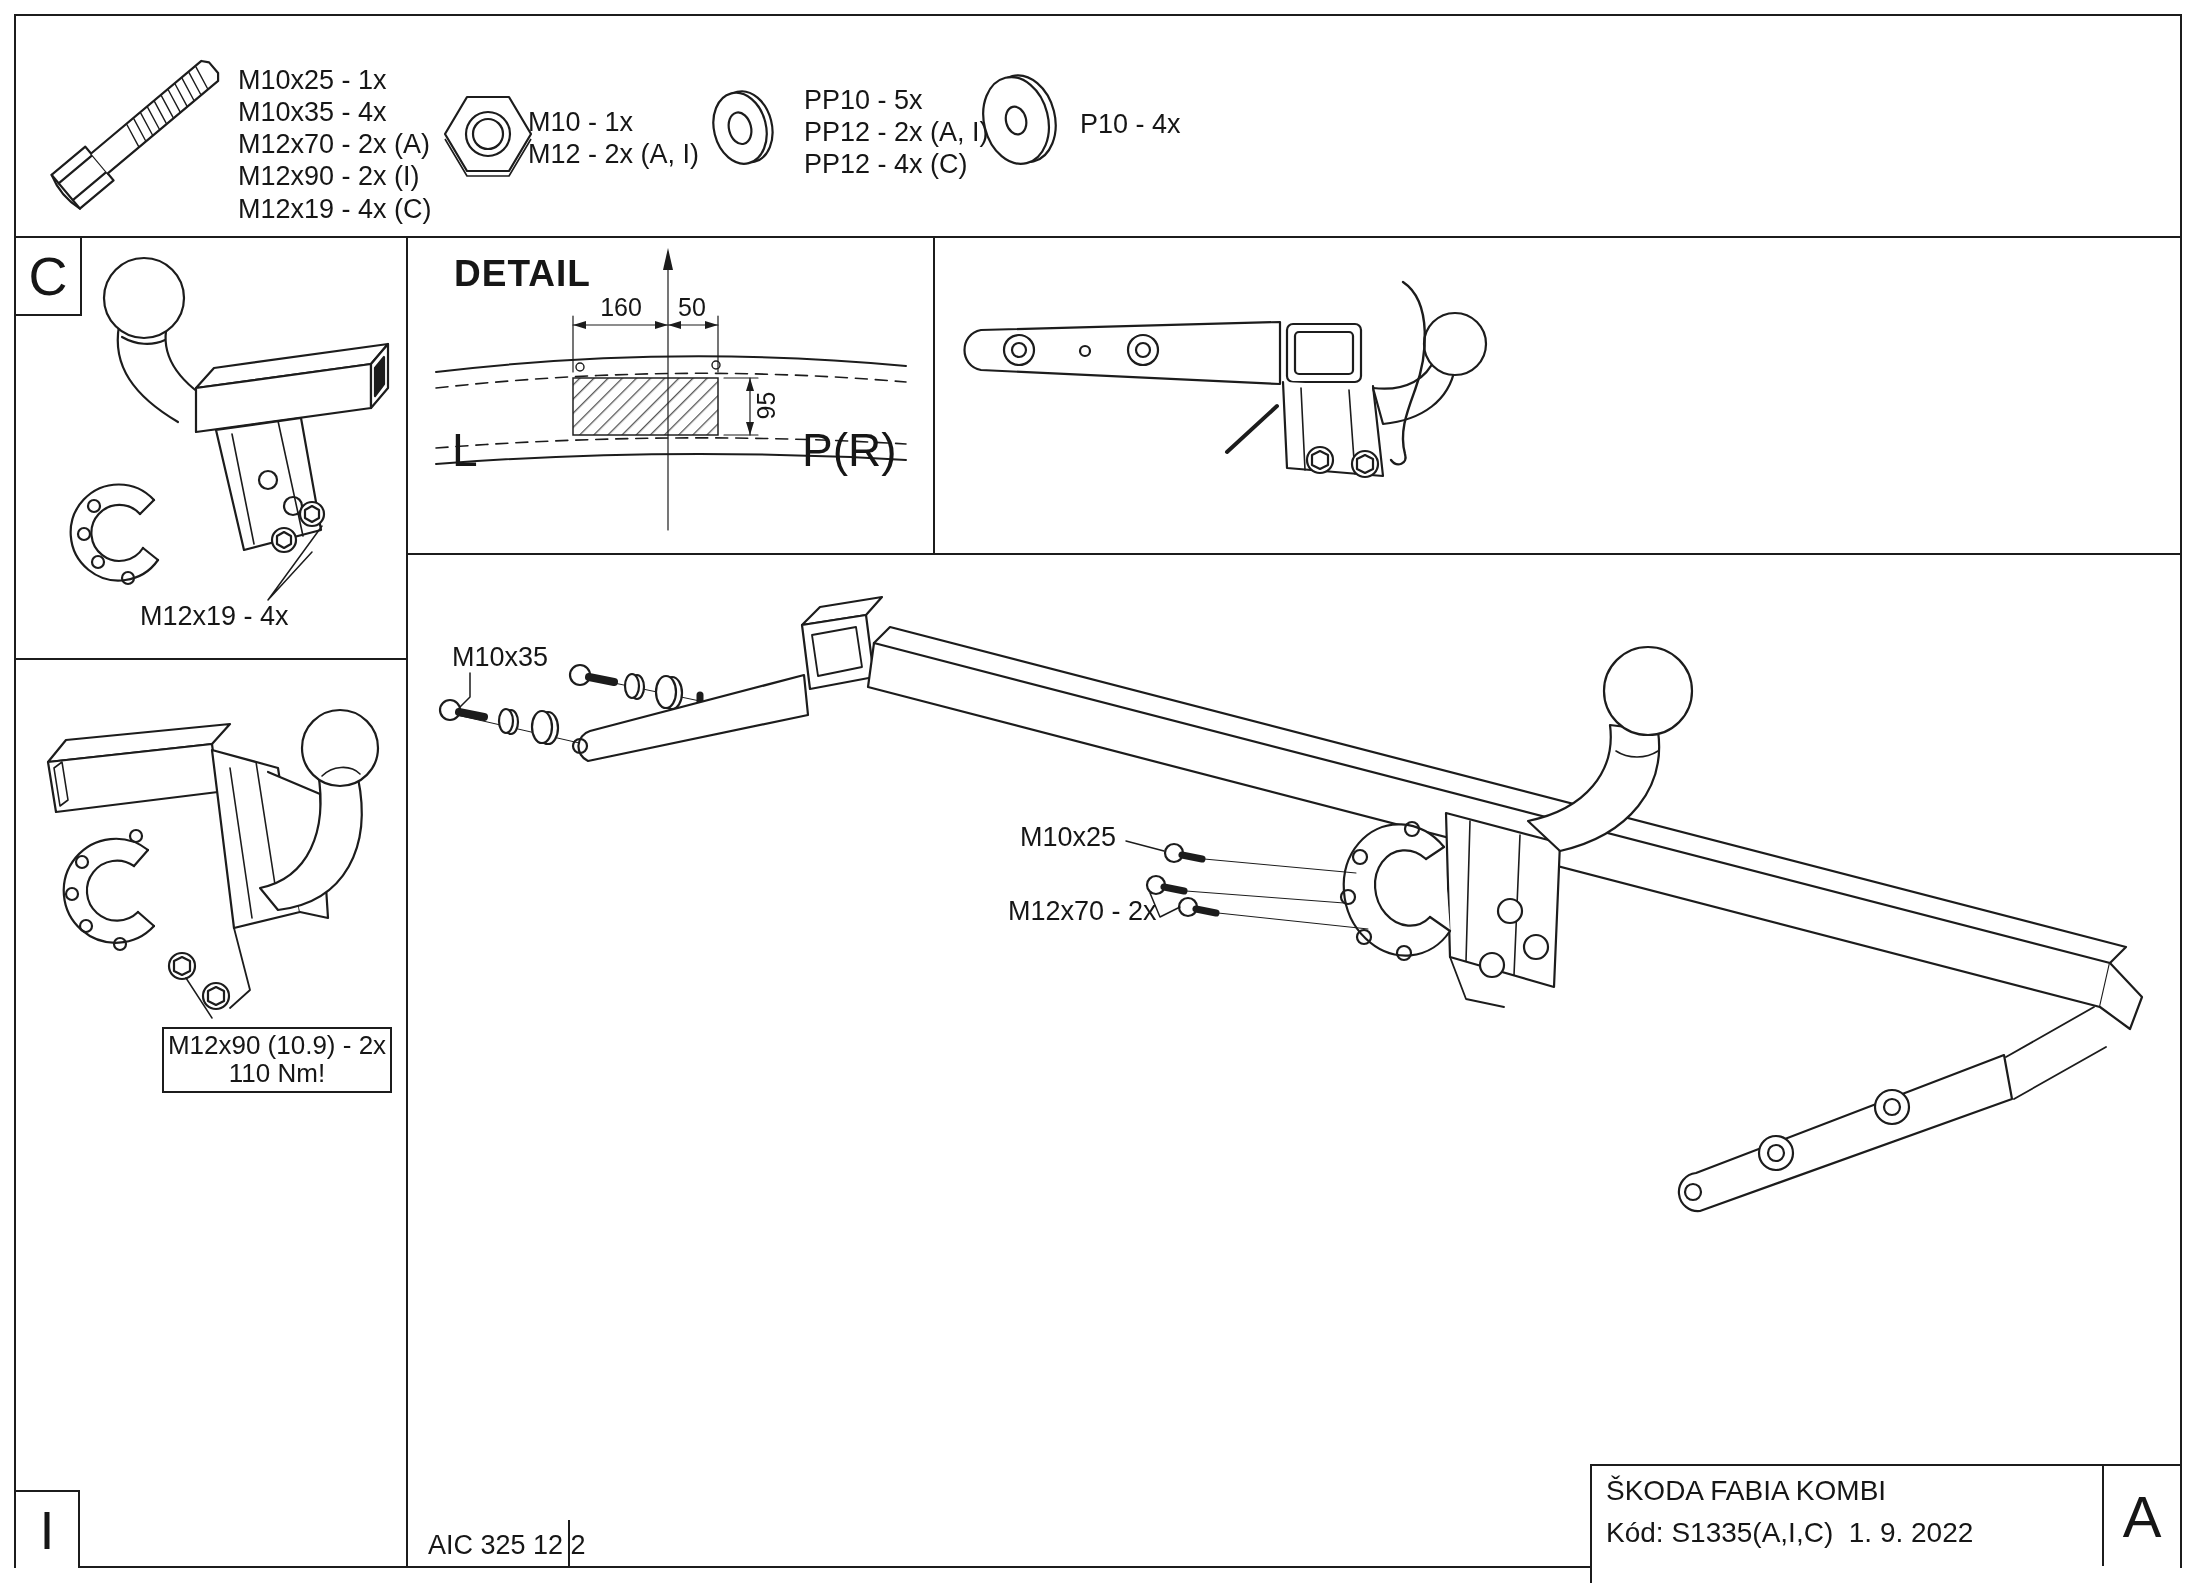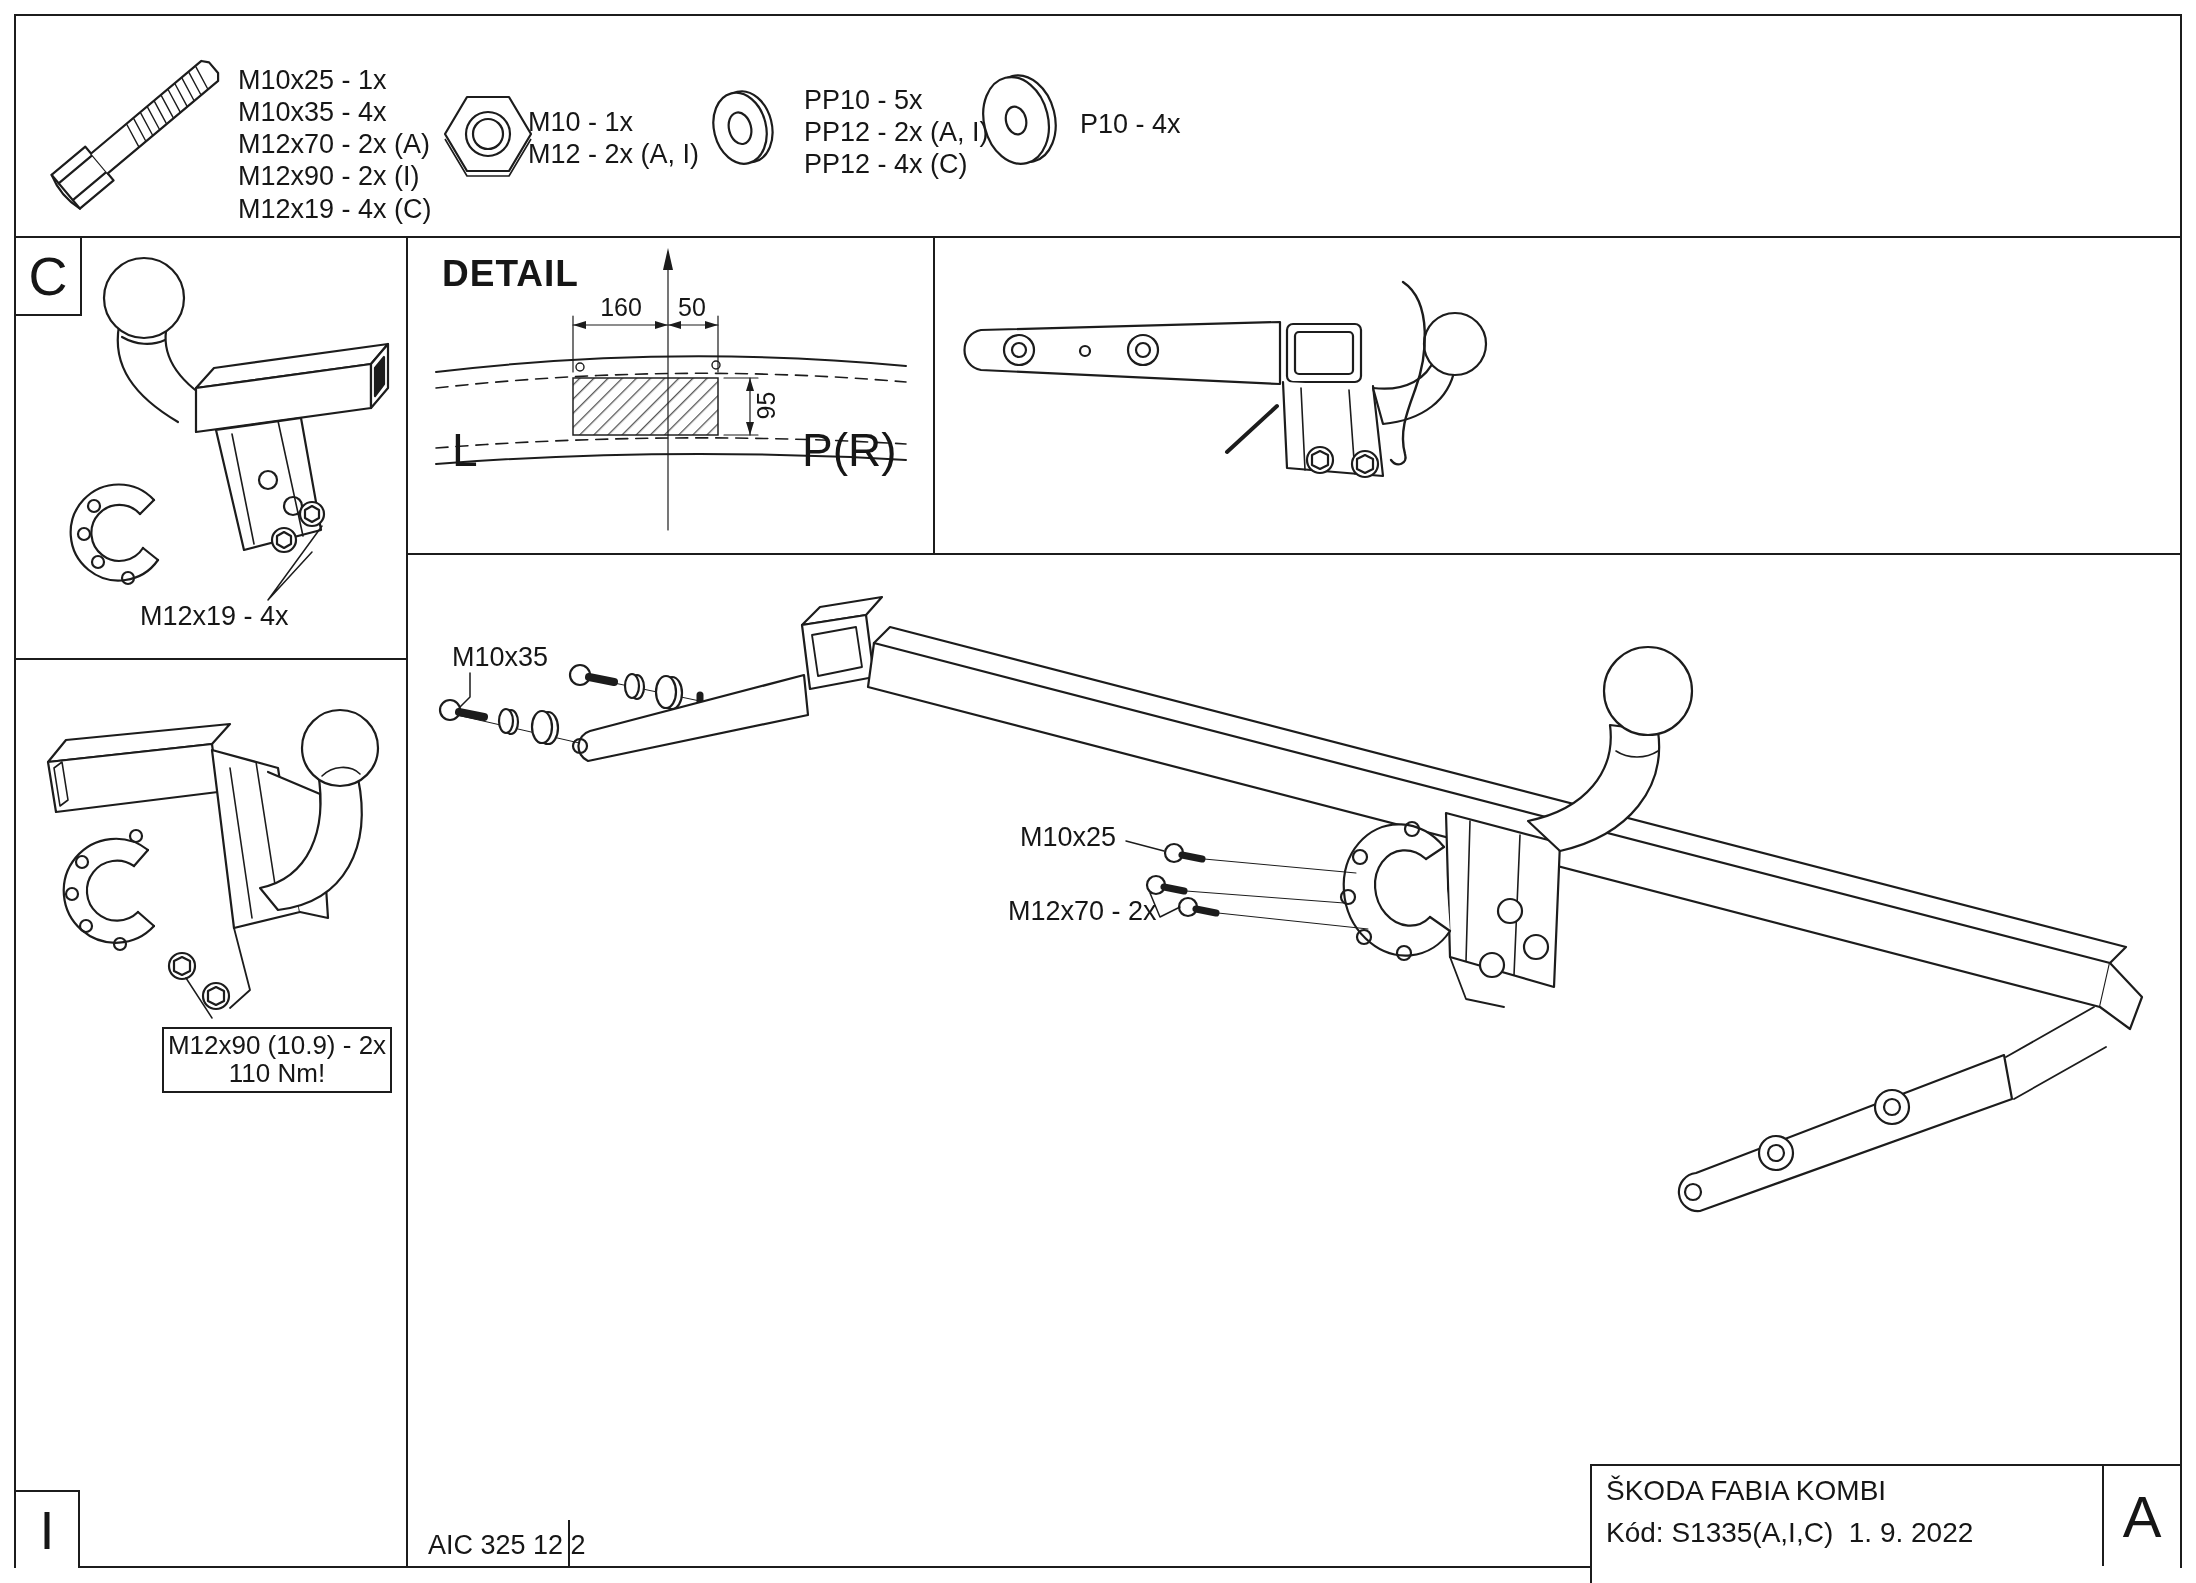--- a/index.html
+++ b/index.html
@@ -11,21 +11,21 @@
   .t { position:absolute; white-space:pre; color:#161616; line-height:1.08; }
   .t27 { font-size:27px; }
   .t28 { font-size:28px; }
   .t26 { font-size:26px; }
   .lines .t { position:static; display:block; margin-bottom:3px; }
   .lines { position:absolute; }
   .corner-cell { position:absolute; display:flex; align-items:center; justify-content:center;
                  font-size:54px; color:#161616; background:#fff; }
   .cell-c { left:0; top:0; width:66px; height:78px; border-right:2px solid #1c1c1c; border-bottom:2px solid #1c1c1c; }
   .cell-i { left:0; top:830px; width:64px; height:78px; border-top:2px solid #1c1c1c; border-right:2px solid #1c1c1c; }
-  .detail-title { font-weight:bold; font-size:37px; letter-spacing:1px; }
+  .detail-title { font-weight:bold; font-size:37px; letter-spacing:1px;margin-left:12px; }
   .dim { font-size:25px; text-align:center; }
   .lr-label { font-size:46px; }
   .callout-box { position:absolute; border:2px solid #1c1c1c; text-align:center; padding-top:2px; background:#fff; }
   .tb { position:absolute; border-top:2px solid #1c1c1c; border-left:2px solid #1c1c1c; background:#fff; }
   .tb-a { position:absolute; right:0; top:0; width:78px; height:100px; border-left:2px solid #1c1c1c;
           display:flex; align-items:center; justify-content:center; font-size:58px; }
   .vtick { position:absolute; border-left:2px solid #1c1c1c; }
 </style>
 </head>
 <body>

